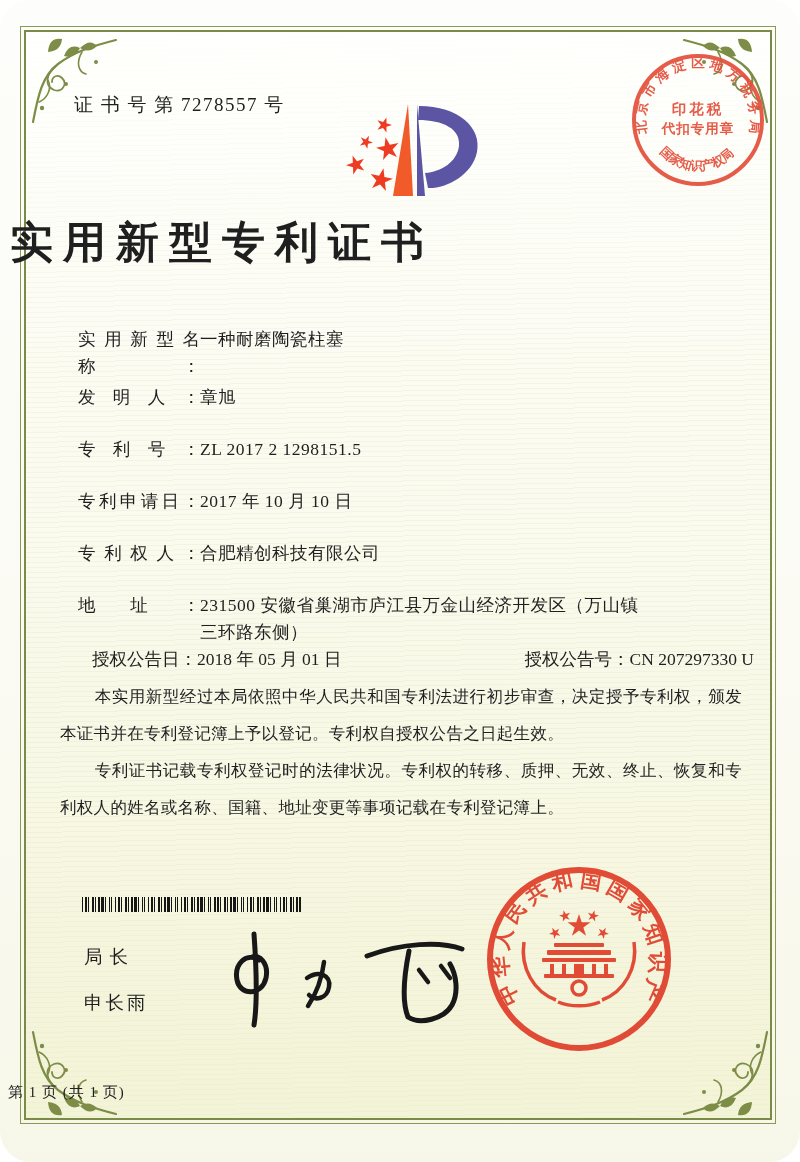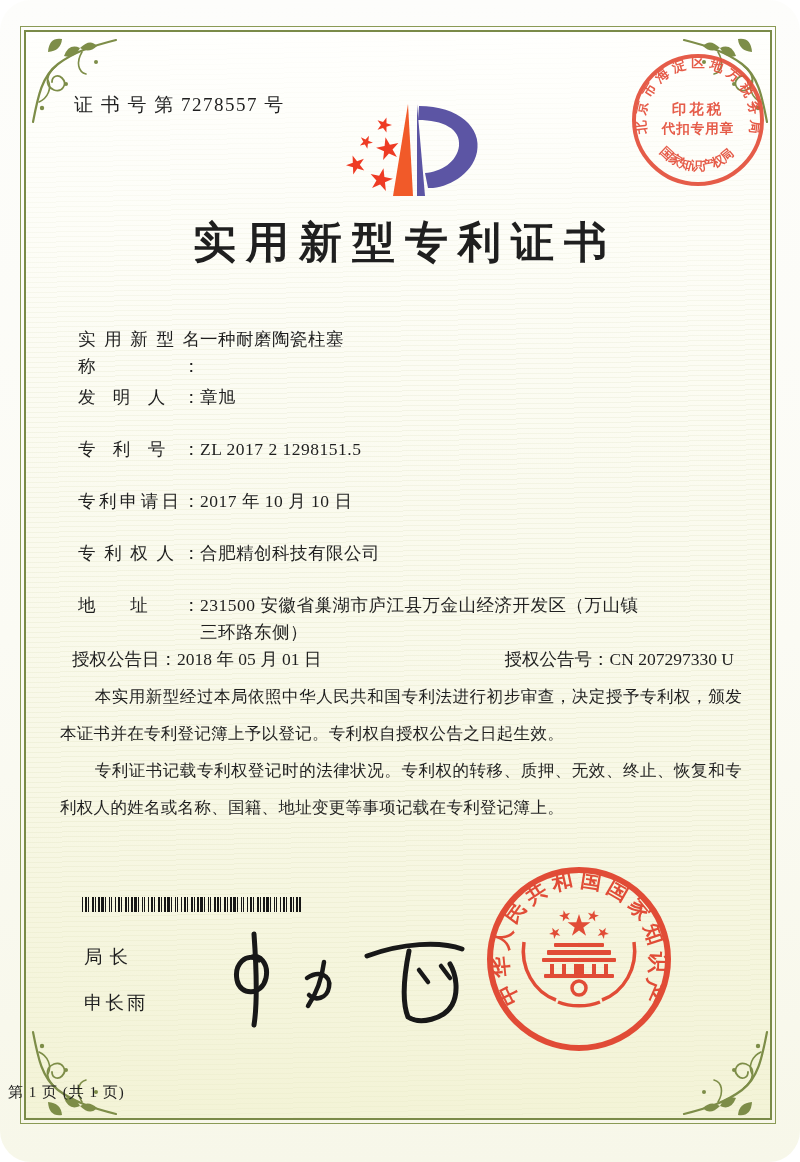--- a/index.html
+++ b/index.html
@@ -33,31 +33,31 @@
   .c-bl{left:30px;top:1026px;transform:scaleX(-1);}
   .c-br{left:678px;top:1026px;}
   .cert-no{
     position:absolute;left:74px;top:92px;
     font-size:19px;letter-spacing:1.5px;
   }
   .logo{position:absolute;left:333px;top:76px;width:152px;height:132px;}
   .tax-stamp{position:absolute;left:628px;top:50px;width:140px;height:140px;opacity:.93;}
   .title{
     position:absolute;left:0;top:214px;width:800px;
-    text-align:center;font-size:43px;font-weight:700;
+    font-size:43px;font-weight:700;
     letter-spacing:10px;text-indent:10px;
   }
   .frow{position:absolute;left:78px;font-size:17.5px;line-height:27px;}
   .flabel{
     display:inline-block;width:122px;
     text-align:justify;text-align-last:justify;
     vertical-align:top;
   }
   .fvalue{display:inline-block;vertical-align:top;white-space:pre-line;max-width:520px;letter-spacing:.5px;}
-  .grant-row{position:absolute;left:72px;top:647px;width:662px;display:flex;font-size:17.5px;}
+  .grant-row{position:absolute;left:92px;top:647px;width:662px;display:flex;font-size:17.5px;}
   .grant-no{margin-left:auto;}
   .paras{
     position:absolute;left:60px;top:678px;width:682px;
     font-size:16.5px;line-height:37px;text-align:justify;
   }
   .paras p{margin:0;text-indent:2.1em;letter-spacing:.3px;}
   .barcode{
     position:absolute;left:82px;top:897px;width:219px;height:15px;
     background:repeating-linear-gradient(90deg,
       #161616 0 1.5px,transparent 1.5px 3px,

